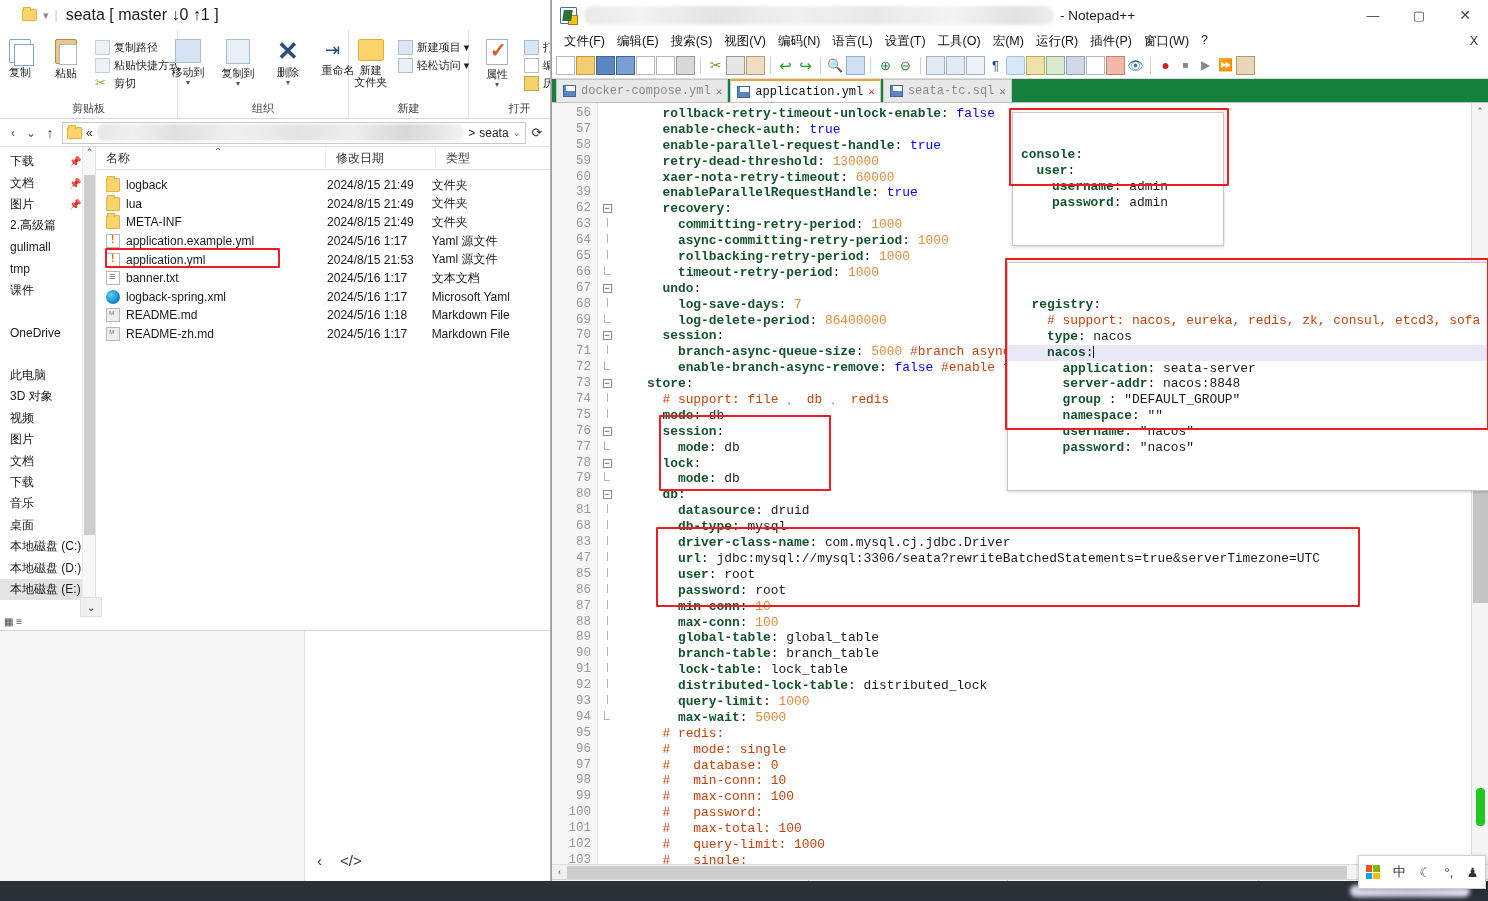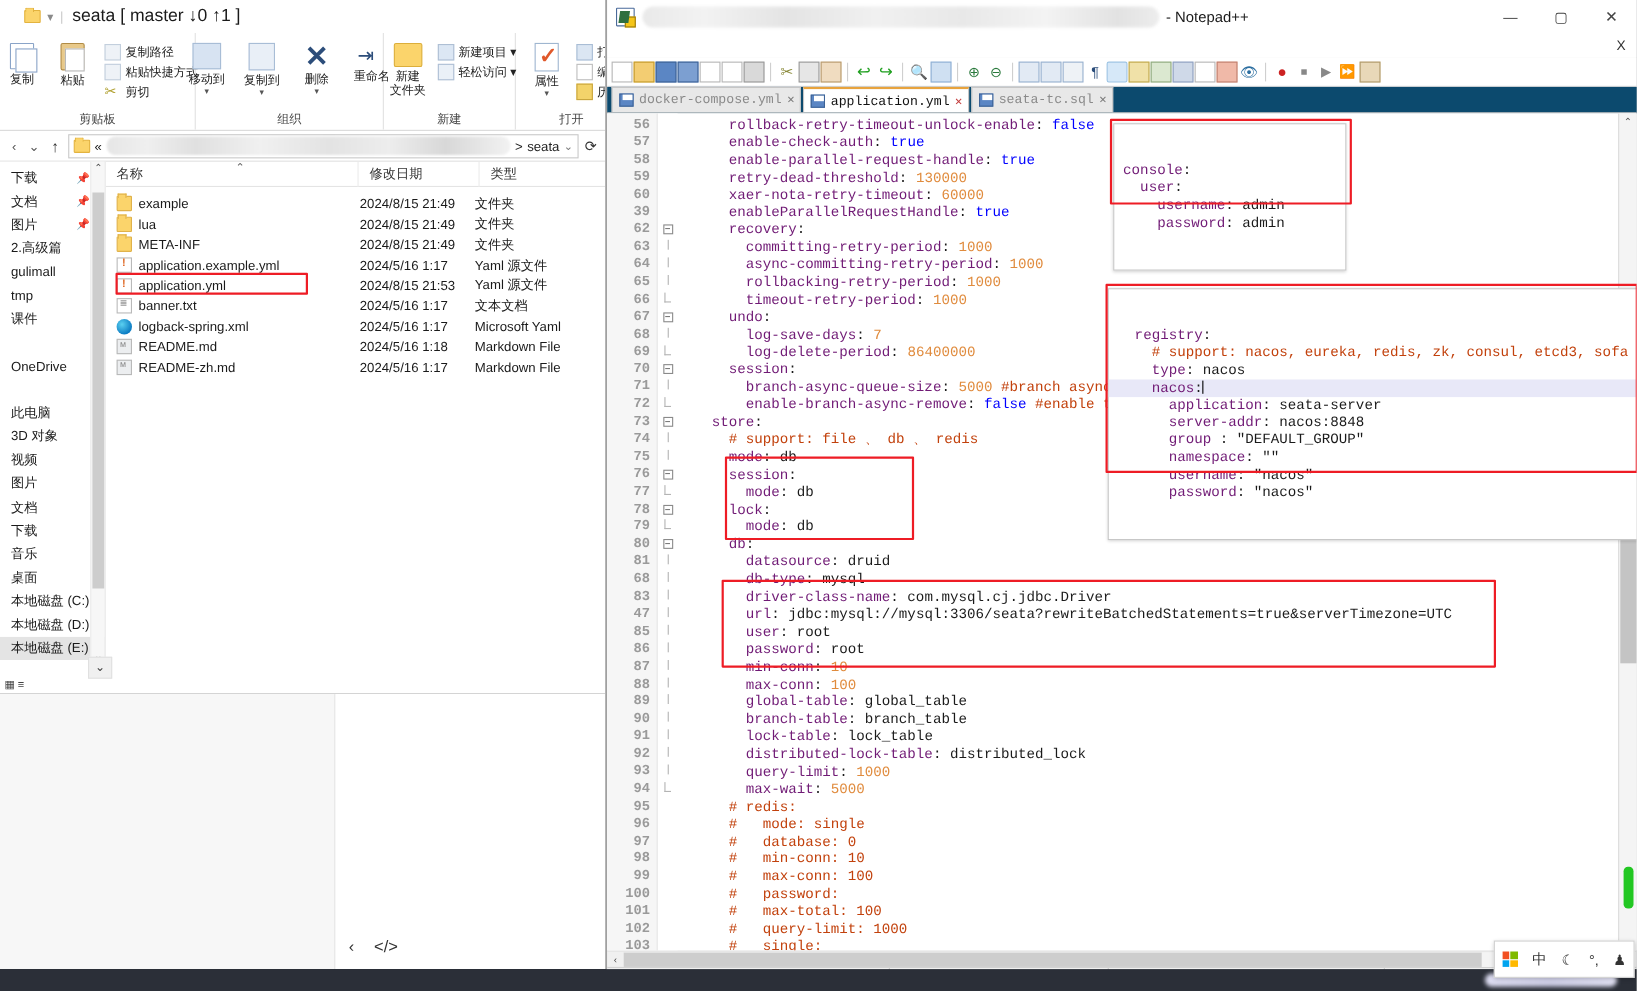--- a/index.html
+++ b/index.html
@@ -178,52 +178,52 @@
 
   .npp-toolbar {
     height:27px; display:flex; align-items:center; background:#ffffff; padding-left:4px; gap:1px;
     border-bottom:1px solid #dcdcdc;
   }
   .tb { width:19px; height:19px; position:relative; display:inline-block; cursor:default;}
   .tb-sep { width:1px; height:17px; background:#cfcfcf; margin:0 4px; }
   .tb.active { background:#d6e8f8; border:1px solid #9dc4e4; border-radius:2px;}
 
   .npp-tabs {
-    height:24px; display:flex; align-items:stretch; background:#0c4a6e; padding-left:4px;
+    height:24px; display:flex; align-items:stretch; background:#15803d; padding-left:4px;
     border-bottom:1px solid #c2c2c2;
   }
   .npp-tab {
     display:flex; align-items:center; gap:5px; padding:0 5px 0 6px; font-size:12px;
     font-family:"Liberation Mono", monospace; color:#8a8a8a; background:#e8e8e8;
     border:1px solid #c6c6c6; border-bottom:none; margin-right:2px; cursor:default;
   }
   .npp-tab.active { background:#ffffff; color:#111; border-top:2px solid #e8a33d; }
   .npp-tab .ticon { width:13px;height:12px;background:#5b86c4;border:1px solid #3e6396; position:relative; flex:none;}
   .npp-tab .ticon:after{content:"";position:absolute;left:2px;top:0px;width:9px;height:5px;background:#fff;}
   .npp-tab .tclose { color:#7a7a7a; font-size:11px; font-weight:bold; }
   .npp-tab.active .tclose { color:#c23b3b; }
 
   .editor-wrap { flex:1; display:flex; position:relative; background:#ffffff; overflow:hidden; }
   .gutter {
     width:46px; background:#f6f6f6; border-right:1px solid #e2e2e2; text-align:right;
     padding-top:3px; font-family:"Liberation Mono", monospace; font-size:12.5px; color:#9a9a9a;
     flex:none;
   }
-  .gutter div { height:15.9px; line-height:15.9px; padding-right:6px;font-weight:bold; }
+  .gutter div { height:15.9px; line-height:15.9px; padding-right:6px; }
   .foldmargin { width:18px; background:#ffffff; flex:none; padding-top:3px; position:relative;}
   .foldmargin div { height:15.9px; line-height:15.9px; text-align:center; font-size:9px; color:#777; }
   .fold-box { display:inline-block; width:9px;height:9px;border:1px solid #8a8a8a; background:#fff; line-height:7px; font-size:9px; color:#333;}
   .fold-tick { display:inline-block; width:1px; height:9px; background:#b4b4b4; position:relative;}
   .fold-end { display:inline-block; width:6px; height:9px; border-left:1px solid #b4b4b4; border-bottom:1px solid #b4b4b4;}
   .code {
     flex:1; padding-top:3px; font-family:"Liberation Mono", monospace; font-size:12.9px;
     white-space:pre; overflow:hidden; position:relative;
   }
   .code .ln { height:15.9px; line-height:15.9px; }
-  .k { color:#701a75; font-weight:normal; }
+  .k { color:#14532d; font-weight:bold; }
   .v { color:#1a1a1a; }
   .n { color:#e08b3d; }
   .b { color:#0000ff; }
   .c { color:#c2410c; }
 
   .vscroll { position:absolute; right:0; top:0; width:17px; height:100%; background:#f4f4f4; border-left:1px solid #dcdcdc;}
   .vscroll .arr { height:16px; text-align:center; font-size:9px; color:#555; line-height:16px;}
   .vscroll .thumb { position:absolute; left:1px; width:15px; background:#c4c4c4; }
   .vscroll .greenmark { position:absolute; left:4px; width:9px; height:38px; background:#22c722; border-radius:4px;}
 
@@ -479,21 +479,21 @@
         <div class="fp-head">
           <div class="col" style="width:230px">名称</div>
           <div class="col" style="width:110px">修改日期</div>
           <div class="col" style="width:110px;border-right:none">类型</div>
           <span class="sortmark">⌃</span>
         </div>
         <div id="file-list" style="padding-top:6px">
             <div class="file-row">
               <div class="cn" style="width: 230px;">
                 <span class="fi fi-folder"></span>
-                <span>example</span>
+                <span>logback</span>
               </div>
               <div style="width: 110px; padding-left: 4px;">2024/8/15 21:49</div>
               <div style="width: 120px;">文件夹</div>
             </div>
             <div class="file-row">
               <div class="cn" style="width: 230px;">
                 <span class="fi fi-folder"></span>
                 <span>lua</span>
               </div>
               <div style="width: 110px; padding-left: 4px;">2024/8/15 21:49</div>
@@ -583,20 +583,35 @@
       <span class="npp-title-blur"></span>
       <span class="npp-title-suffix">- Notepad++</span>
       <div class="win-ctrls">
         <div class="win-btn">—</div>
         <div class="win-btn">▢</div>
         <div class="win-btn close">✕</div>
       </div>
     </div>
 
     <div class="npp-menu">
+      <div id="menu-items" style="display:flex">
+          <span class="mi">文件(F)</span>
+          <span class="mi">编辑(E)</span>
+          <span class="mi">搜索(S)</span>
+          <span class="mi">视图(V)</span>
+          <span class="mi">编码(N)</span>
+          <span class="mi">语言(L)</span>
+          <span class="mi">设置(T)</span>
+          <span class="mi">工具(O)</span>
+          <span class="mi">宏(M)</span>
+          <span class="mi">运行(R)</span>
+          <span class="mi">插件(P)</span>
+          <span class="mi">窗口(W)</span>
+          <span class="mi">?</span>
+        </div>
       <span class="menu-x">X</span>
     </div>
 
     <div class="npp-toolbar">
       <span class="tb" style="background:#fff;border:1px solid #b6b6b6"></span>
       <span class="tb" style="background:#f3cd72;border:1px solid #c49b2d"></span>
       <span class="tb" style="background:#5b86c4;border:1px solid #3e6396"></span>
       <span class="tb" style="background:#7c9fd1;border:1px solid #3e6396"></span>
       <span class="tb" style="background:#fff;border:1px solid #b6b6b6"></span>
       <span class="tb" style="background:#fff;border:1px solid #b6b6b6"></span>

